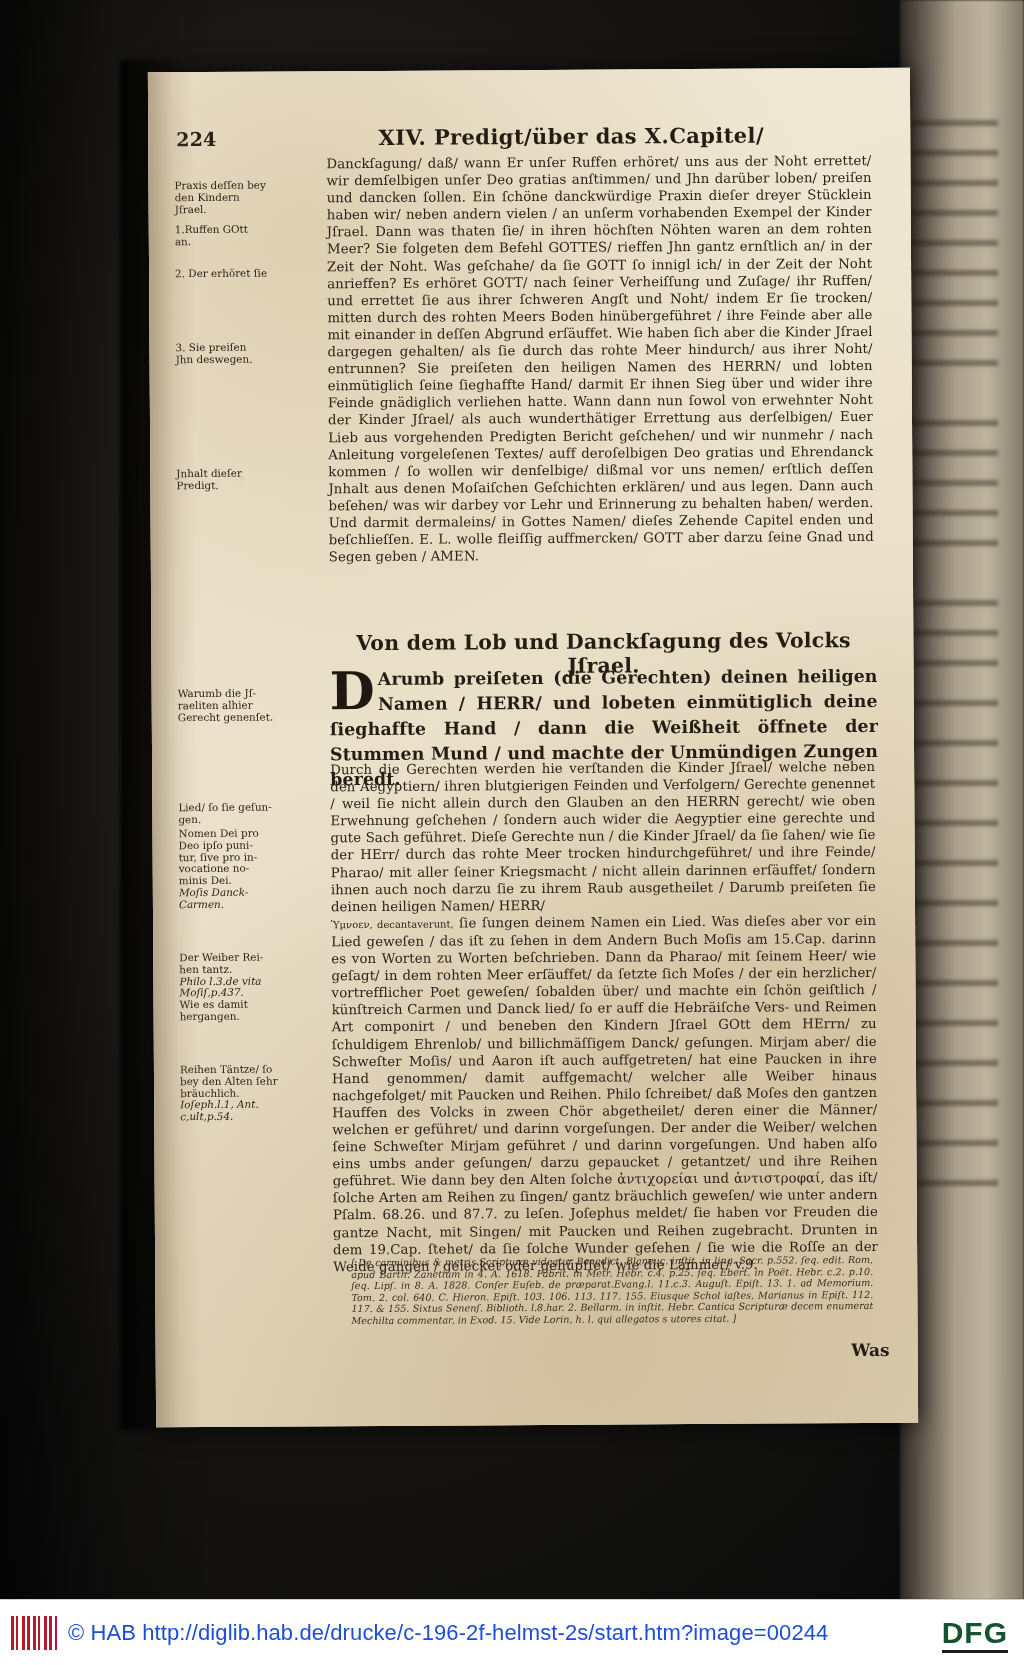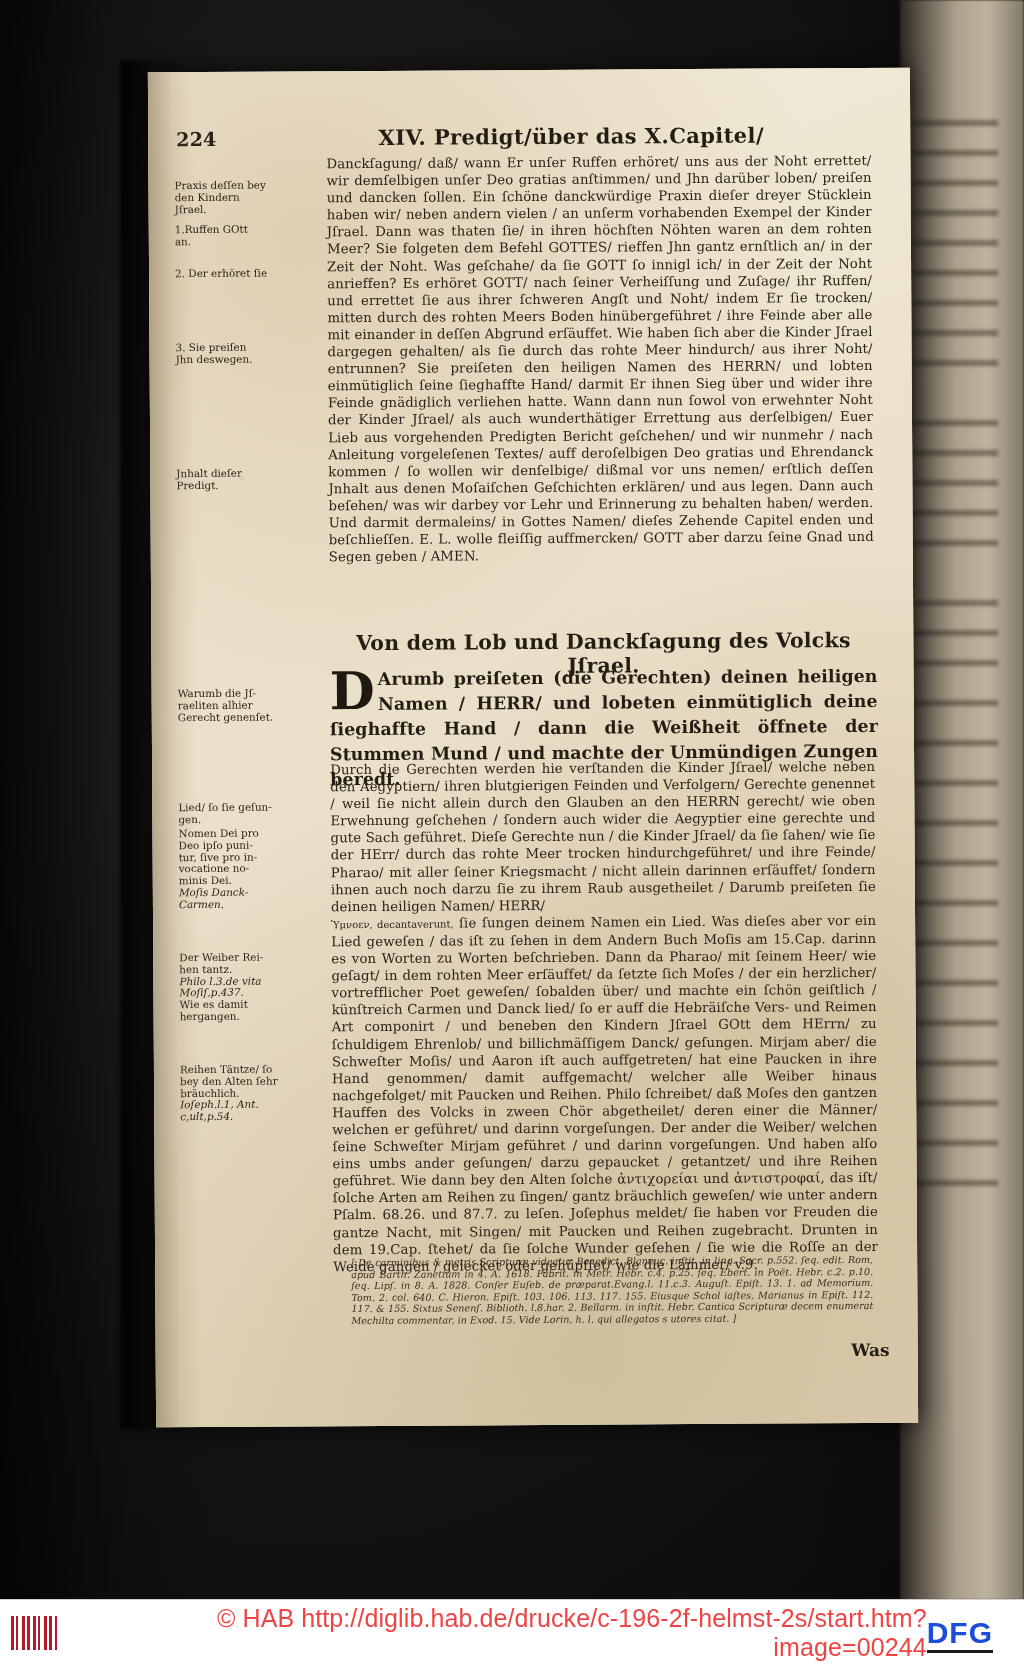--- a/index.html
+++ b/index.html
@@ -271,33 +271,33 @@
     height: 34px;
     margin-left: 10px;
     background:
       repeating-linear-gradient(90deg,
         #b4182b 0 3px, #ffffff 3px 5px, #b4182b 5px 7px, #ffffff 7px 11px,
         #b4182b 11px 14px, #ffffff 14px 16px, #b4182b 16px 19px, #ffffff 19px 22px);
     border: 1px solid #ffffff;
   }
   #footer-text {
     flex: 1;
-    text-align: right;
+    text-align: left;
     font-family: "Liberation Sans", sans-serif;
-    font-size: 25px;
-    color: #ef4444;
+    font-size: 22px;
+    color: #1d4ed8;
     letter-spacing: .1px;
     padding-left: 10px;
   }
   #dfg-logo {
-    margin-right: 31px;
+    margin-right: 16px;
     font-family: "Liberation Sans", sans-serif;
     font-size: 30px;
     font-weight: 700;
-    color: #1d4ed8;
+    color: #14532d;
     letter-spacing: 1px;
     position: relative;
   }
   #dfg-logo::after {
     content: "";
     position: absolute;
     left: 0;
     bottom: -3px;
     width: 100%;
     height: 3px;

